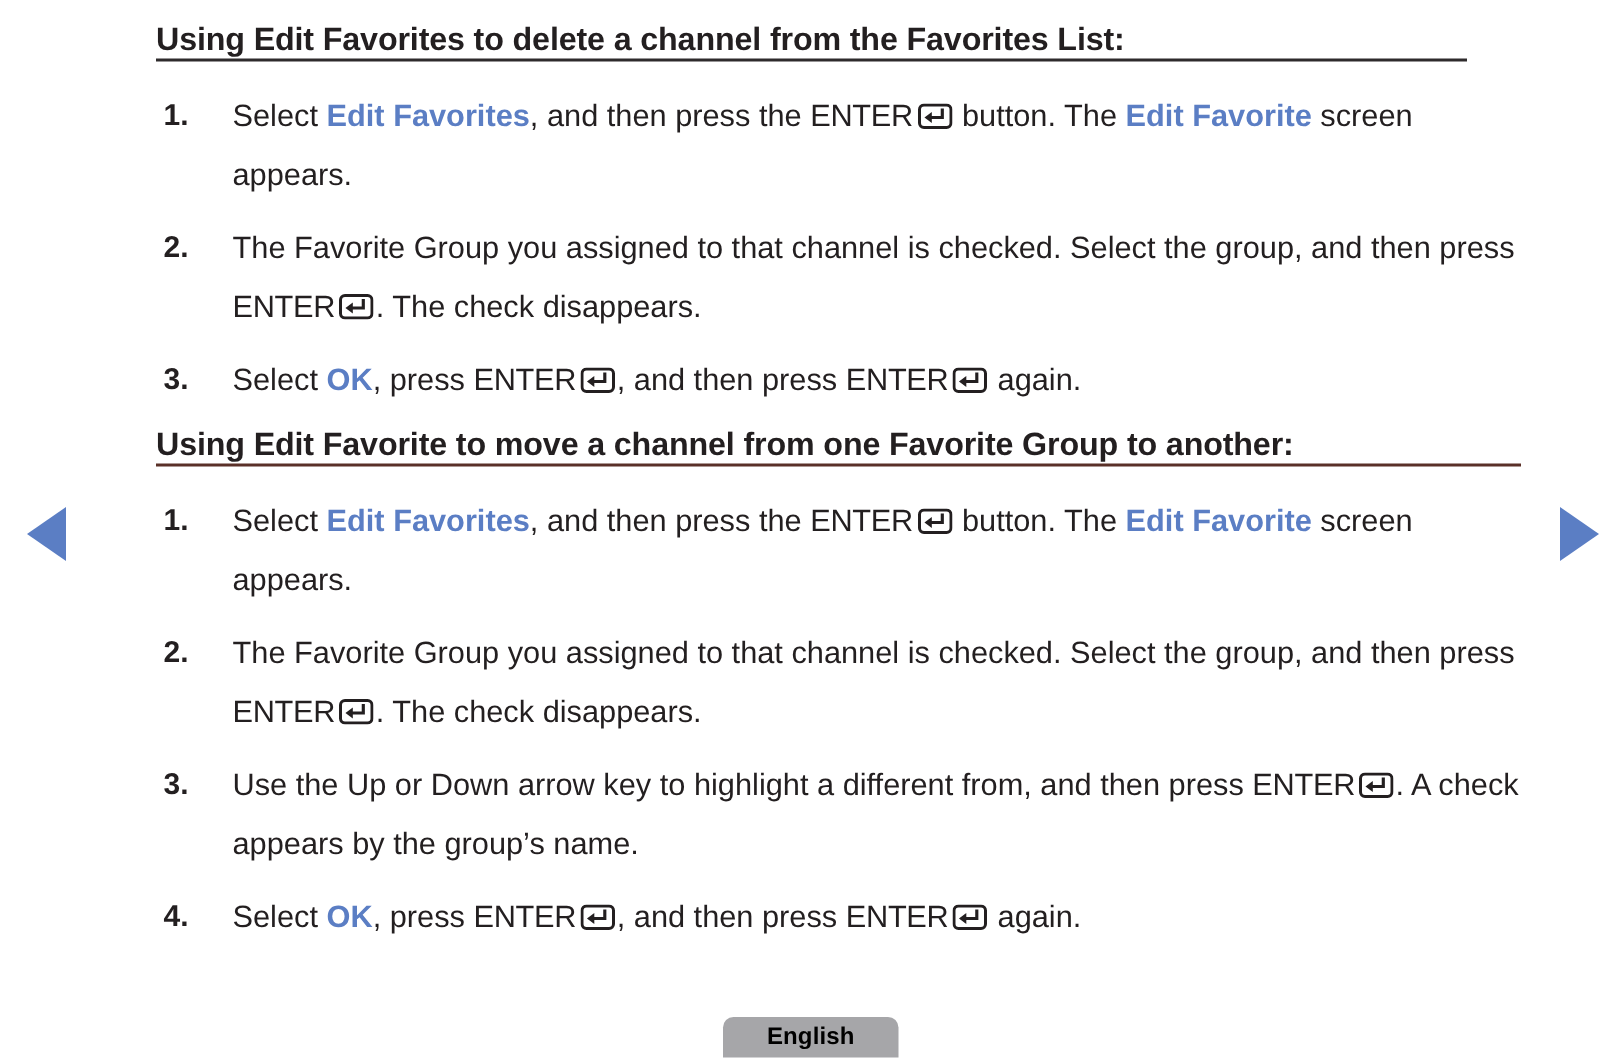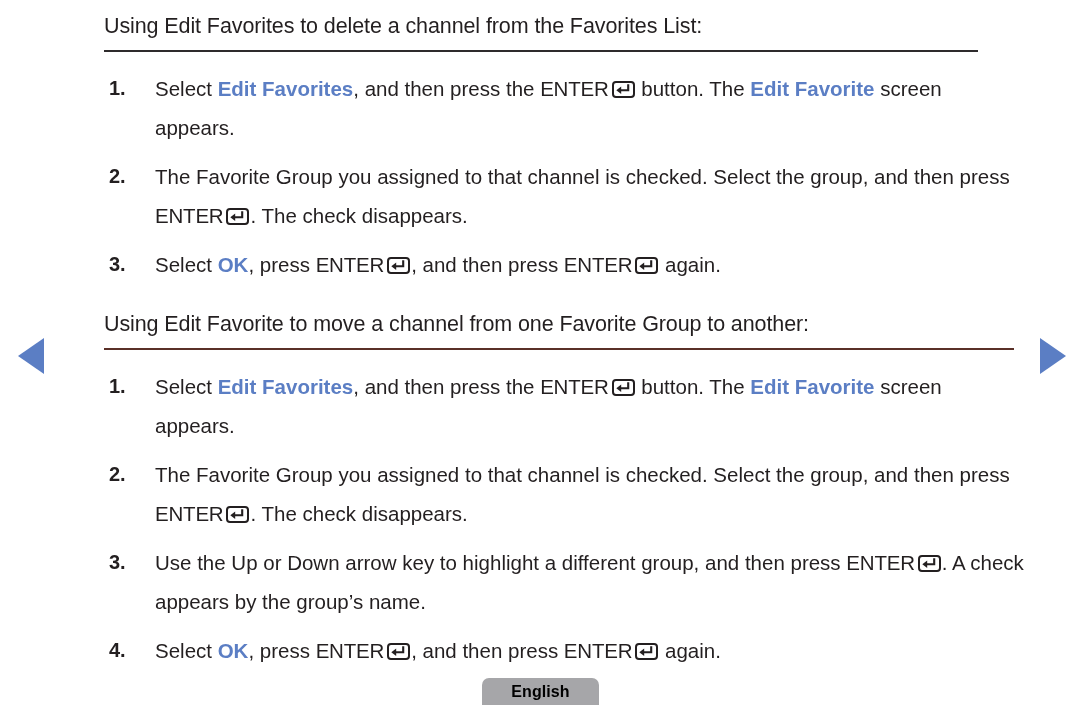--- a/index.html
+++ b/index.html
@@ -26,39 +26,39 @@
   .content {
     position: absolute;
     left: 104px;
     top: 14px;
     width: 920px;
   }
 
   
   .section-heading {
     font-size: 21.5px;
-    font-weight: normal;
+    font-weight: bold;
     letter-spacing: -0.1px;
     color: #231f20;
-    padding-bottom: 11px;
+    padding-bottom: 0;
     margin: 0;
     white-space: nowrap;
   }
   .rule {
     height: 2px;
     width: 874px;
     background: #2e2b2c;
     margin-bottom: 17px;
   }
   .rule.accent {
     background: #5a3028;
     width: 910px;
   }
 
-  .section-2-heading-wrap { margin-top: 28px; }
+  .section-2-heading-wrap { margin-top: 11px; }
 
   
   .steps {
     margin: 0;
     padding: 0;
     list-style: none;
   }
   .step {
     display: flex;
     align-items: flex-start;
@@ -200,21 +200,21 @@
           <li class="step">
             <span class="step-num">2.</span>
             <span class="step-body"><span>The Favorite Group you assigned to that channel is checked. Select the group, and then press </span><span class="t-bold">ENTER</span><span class="enter-key"><svg width="23" height="17" viewBox="0 0 23 17" aria-hidden="true">
                   <rect x="1" y="1" width="21" height="15" rx="3" ry="3" fill="none" stroke="#231f20" stroke-width="2"></rect>
                   <path d="M16.2 4.3 L16.2 9.3 L8.4 9.3" fill="none" stroke="#231f20" stroke-width="2.1" stroke-linecap="square"></path>
                   <polygon points="9.2,5.6 9.2,13.0 4.3,9.3" fill="#231f20"></polygon>
                 </svg></span><span>. The check disappears.</span></span>
           </li>
           <li class="step">
             <span class="step-num">3.</span>
-            <span class="step-body"><span>Use the Up or Down arrow key to highlight a different group, and then press </span><span class="t-bold">ENTER</span><span class="enter-key"><svg width="23" height="17" viewBox="0 0 23 17" aria-hidden="true">
+            <span class="step-body"><span>Use the Up or Down arrow key to highlight a different from, and then press </span><span class="t-bold">ENTER</span><span class="enter-key"><svg width="23" height="17" viewBox="0 0 23 17" aria-hidden="true">
                   <rect x="1" y="1" width="21" height="15" rx="3" ry="3" fill="none" stroke="#231f20" stroke-width="2"></rect>
                   <path d="M16.2 4.3 L16.2 9.3 L8.4 9.3" fill="none" stroke="#231f20" stroke-width="2.1" stroke-linecap="square"></path>
                   <polygon points="9.2,5.6 9.2,13.0 4.3,9.3" fill="#231f20"></polygon>
                 </svg></span><span>. A check appears by the group’s name.</span></span>
           </li>
           <li class="step">
             <span class="step-num">4.</span>
             <span class="step-body"><span>Select </span><span class="t-blue">OK</span><span>, press </span><span class="t-bold">ENTER</span><span class="enter-key"><svg width="23" height="17" viewBox="0 0 23 17" aria-hidden="true">
                   <rect x="1" y="1" width="21" height="15" rx="3" ry="3" fill="none" stroke="#231f20" stroke-width="2"></rect>
                   <path d="M16.2 4.3 L16.2 9.3 L8.4 9.3" fill="none" stroke="#231f20" stroke-width="2.1" stroke-linecap="square"></path>

